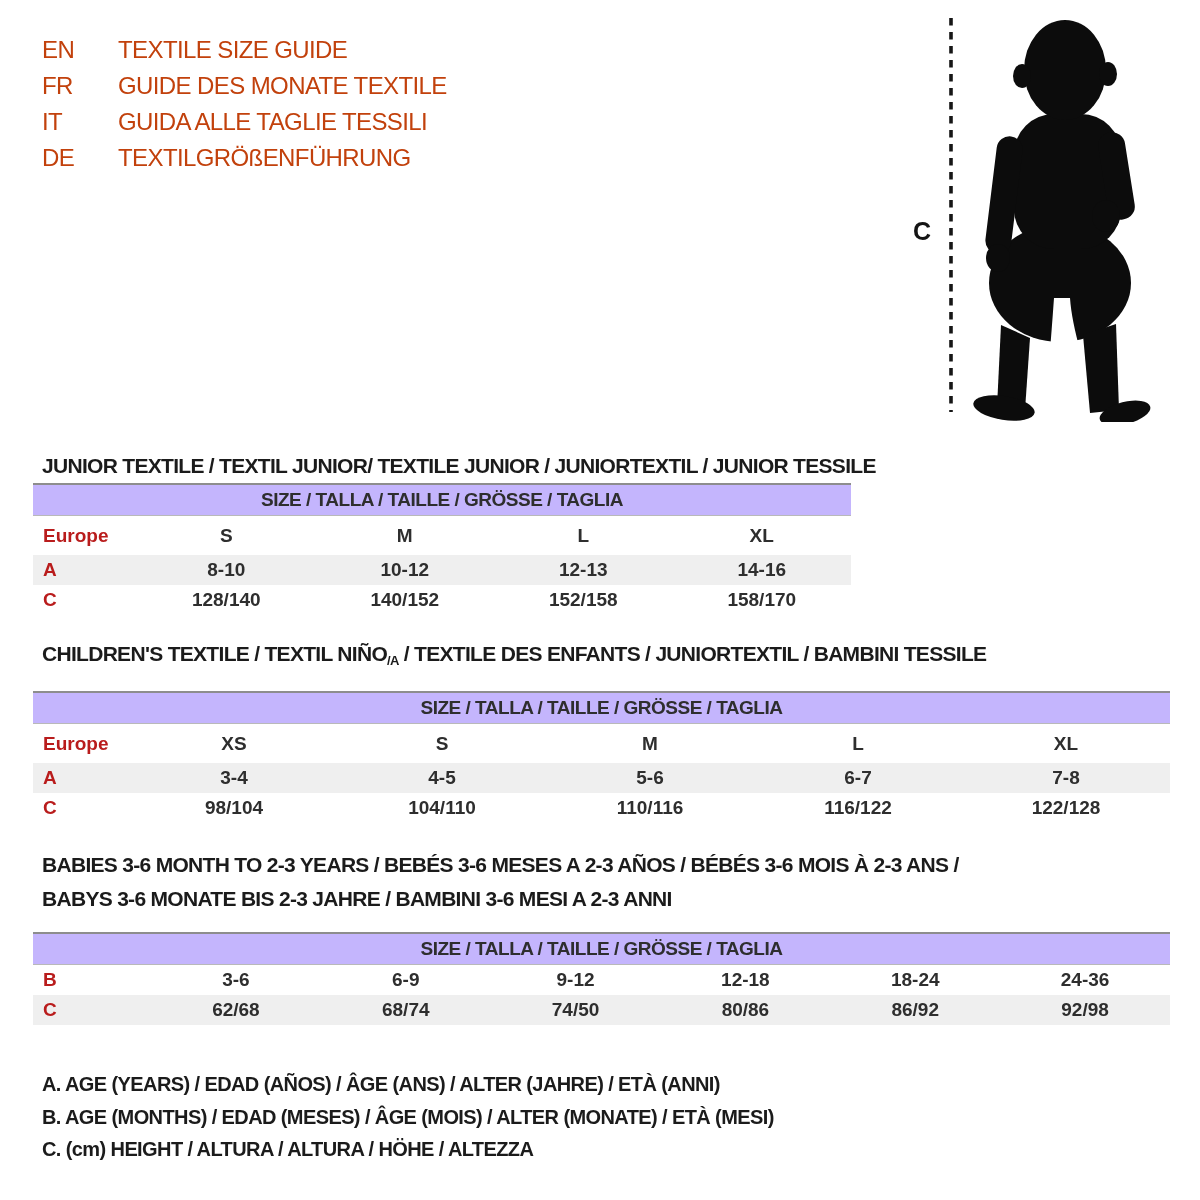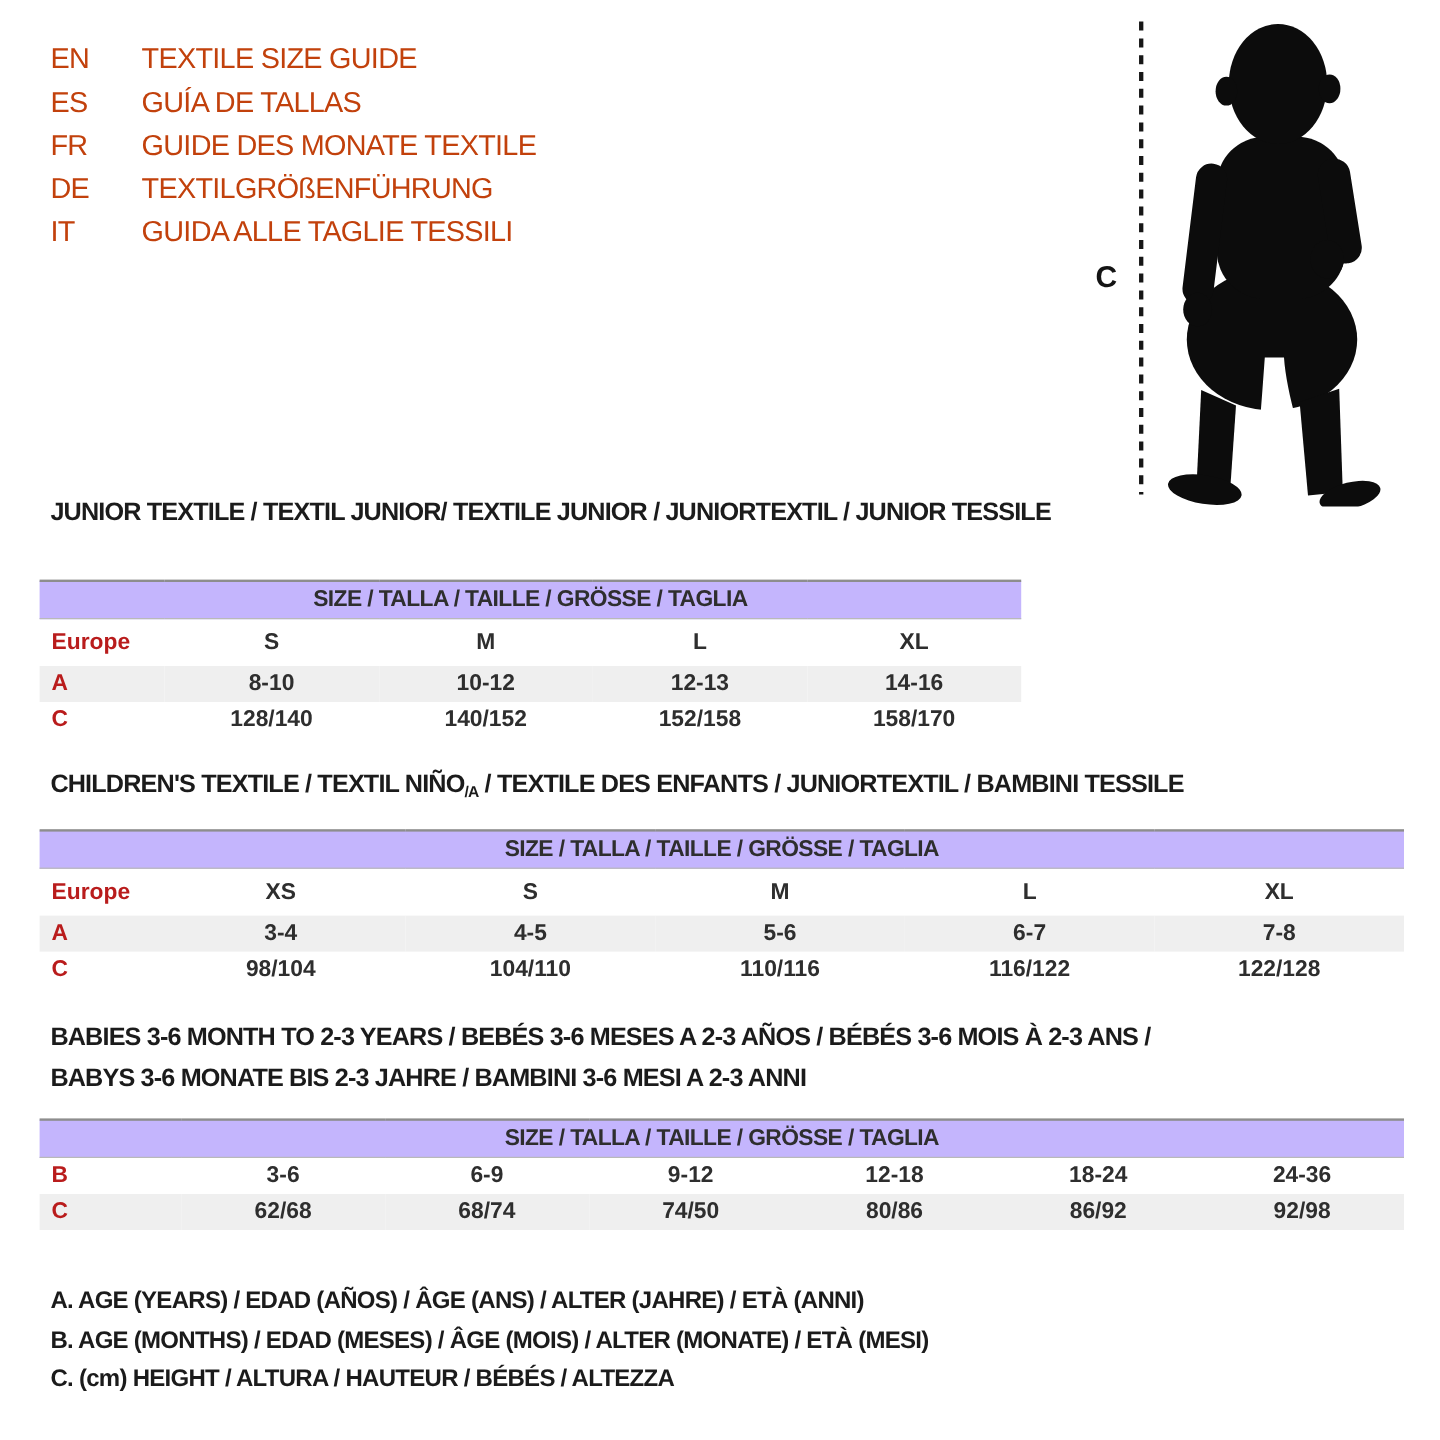--- a/index.html
+++ b/index.html
@@ -14,21 +14,21 @@
     font-size:24px;font-weight:normal;letter-spacing:-0.6px;color:#c2410c;}
   .lang-code{width:76px;}
   .lang-title{white-space:nowrap;}
   
   .figure-svg{position:absolute;left:935px;top:10px;width:235px;height:412px;}
   .measure-label{position:absolute;left:913px;top:217px;
     font-size:25px;font-weight:bold;color:#141414;}
   
   .section-title{position:absolute;left:42px;font-size:21px;font-weight:bold;
     letter-spacing:-0.7px;white-space:nowrap;color:#1b1b1b;}
-  #sec1-title{top:415px;}
+  #sec1-title{top:454px;}
   #sec2-title{top:642px;}
   #sec3-title{top:848px;line-height:34px;}
   .tsub{font-size:0.62em;vertical-align:-4px;}
   
   table.size-table{position:absolute;border-collapse:collapse;table-layout:fixed;}
   #table1{left:33px;top:483px;width:818px;}
   #table2{left:33px;top:691px;width:1137px;}
   #table3{left:33px;top:932px;width:1137px;}
   #table1 col.label-col{width:104px;}
   #table2 col.label-col{width:97px;}
@@ -53,34 +53,30 @@
 </style>
 </head>
 <body>
 
 <div class="lang-block">
   <div class="lang-row">
     <span class="lang-code">EN</span>
     <span class="lang-title">TEXTILE SIZE GUIDE</span>
   </div>
   <div class="lang-row">
-    <span class="lang-code">ES</span>
-    <span class="lang-title">GUÍA DE TALLAS</span>
-  </div>
-  <div class="lang-row">
     <span class="lang-code">FR</span>
     <span class="lang-title">GUIDE DES MONATE TEXTILE</span>
   </div>
   <div class="lang-row">
+    <span class="lang-code">IT</span>
+    <span class="lang-title">GUIDA ALLE TAGLIE TESSILI</span>
+  </div>
+  <div class="lang-row">
     <span class="lang-code">DE</span>
     <span class="lang-title">TEXTILGRÖßENFÜHRUNG</span>
-  </div>
-  <div class="lang-row">
-    <span class="lang-code">IT</span>
-    <span class="lang-title">GUIDA ALLE TAGLIE TESSILI</span>
   </div>
 </div>
 
 <span class="measure-label">C</span>
 <svg class="figure-svg" viewBox="0 0 235 412" aria-hidden="true">
   <line x1="16" y1="8" x2="16" y2="402" stroke="#161616" stroke-width="3.6" stroke-dasharray="7.5 6.5"></line>
   <g fill="#0c0c0c">
 
     <ellipse cx="125" cy="273" rx="71" ry="59"></ellipse>
 
@@ -221,14 +217,14 @@
         <td>80/86</td>
         <td>86/92</td>
         <td>92/98</td>
       </tr>
     </tbody>
   </table>
 
 <div class="legend">
   <div class="legend-line">A. AGE (YEARS) / EDAD (AÑOS) / ÂGE (ANS) / ALTER (JAHRE) / ETÀ (ANNI)</div>
   <div class="legend-line">B. AGE (MONTHS) / EDAD (MESES) / ÂGE (MOIS) / ALTER (MONATE) / ETÀ (MESI)</div>
-  <div class="legend-line">C. (cm) HEIGHT / ALTURA / HAUTEUR / BÉBÉS / ALTEZZA</div>
+  <div class="legend-line">C. (cm) HEIGHT / ALTURA / ALTURA / HÖHE / ALTEZZA</div>
 </div>
 
 </body></html>

